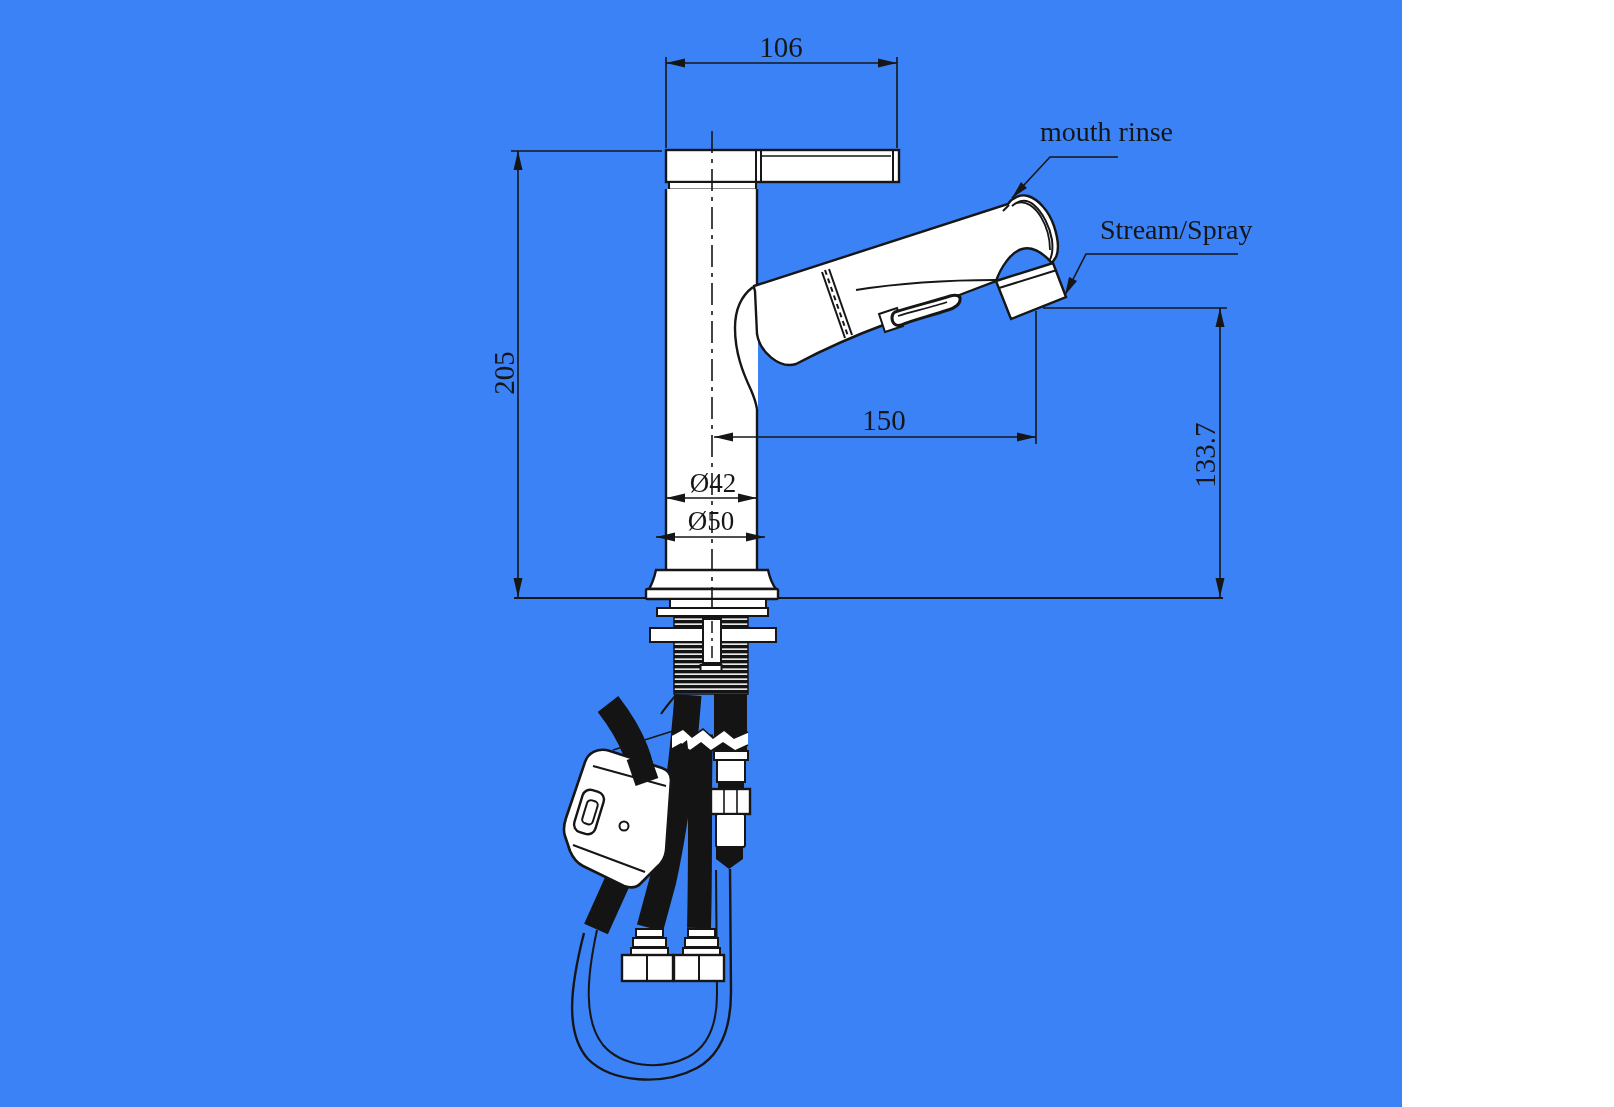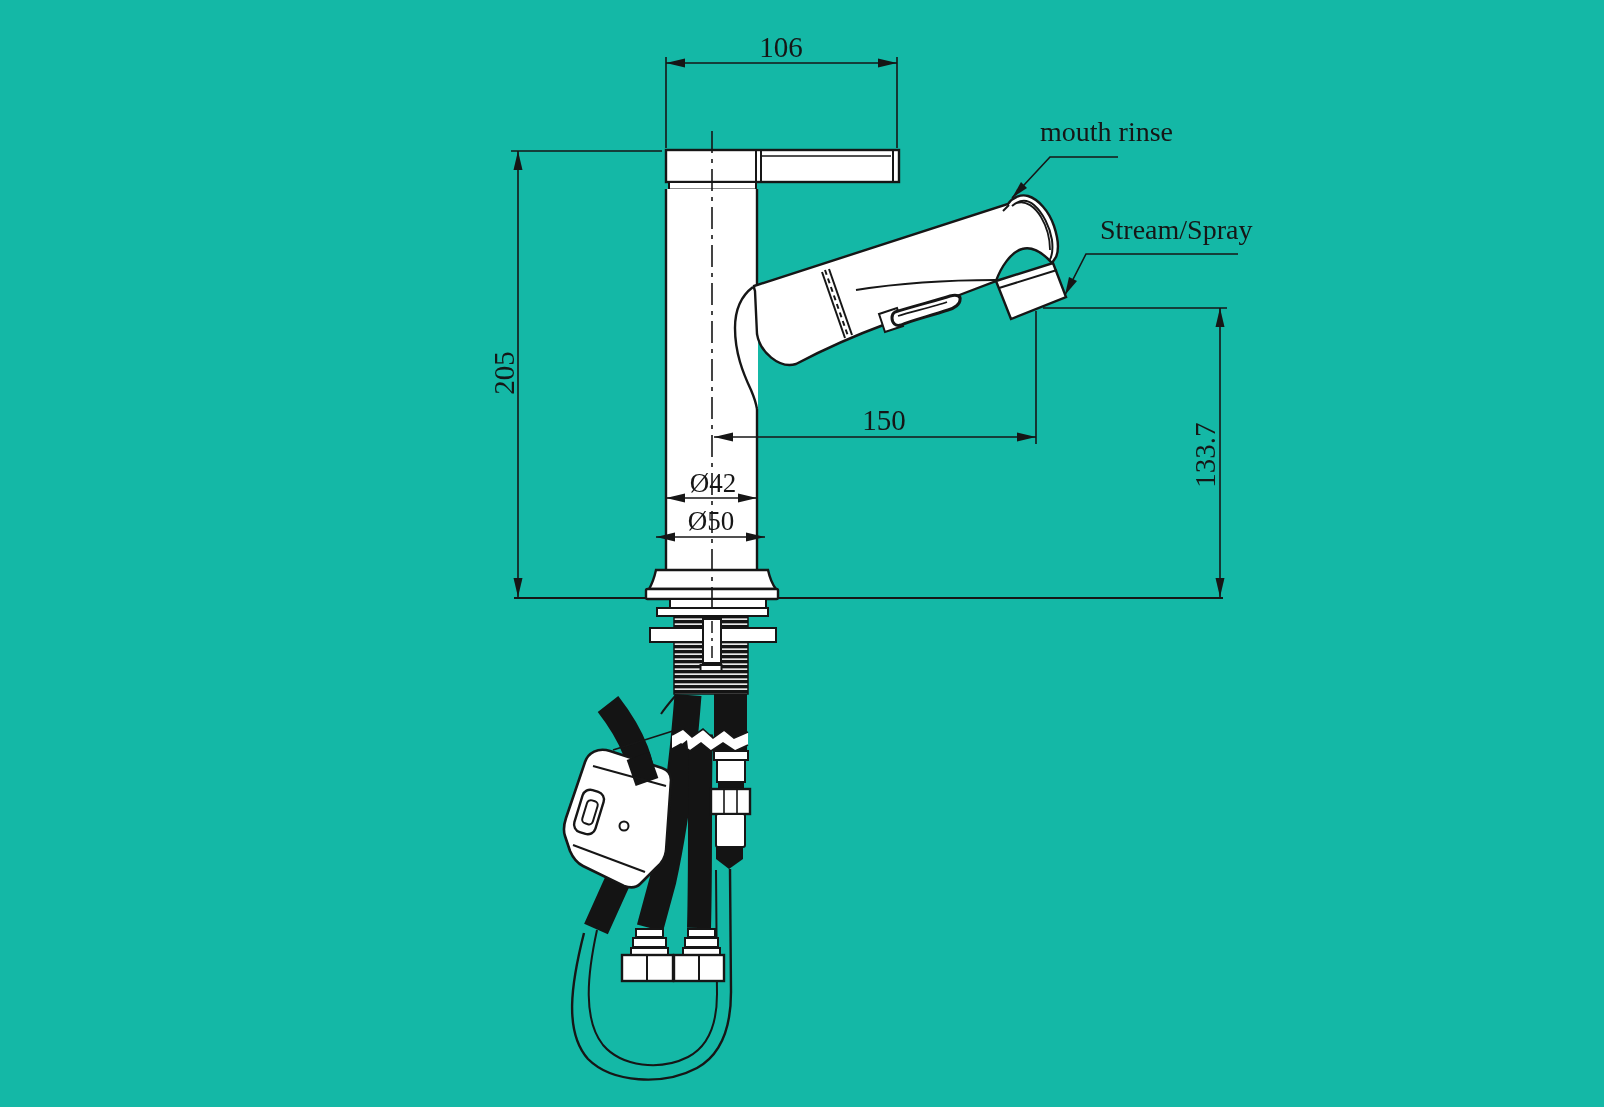--- a/index.html
+++ b/index.html
@@ -1,16 +1,16 @@
 <!DOCTYPE html>
 <html><head>
 <meta charset="utf-8">
 <style>
   html,body{margin:0;padding:0;background:#ffffff;}
-  .stage{position:relative;width:1604px;height:1107px;background:#14b8a6;overflow:hidden;}
+  .stage{position:relative;width:1402px;height:1107px;background:#3b82f6;overflow:hidden;}
   svg{display:block;}
   text{font-family:"Liberation Serif","DejaVu Serif",serif;fill:#161616;}
   .dimtxt{font-size:29px;}
   .diatxt{font-size:27px;}
   .lbltxt{font-size:28px;}
   .ln{fill:none;stroke:#161616;stroke-width:2.4;}
   .ln2{fill:none;stroke:#161616;stroke-width:2;}
   .thin{fill:none;stroke:#161616;stroke-width:1.6;}
   .fillw{fill:#ffffff;stroke:#161616;stroke-width:2.4;}
   .fillw2{fill:#ffffff;stroke:#161616;stroke-width:2;}

